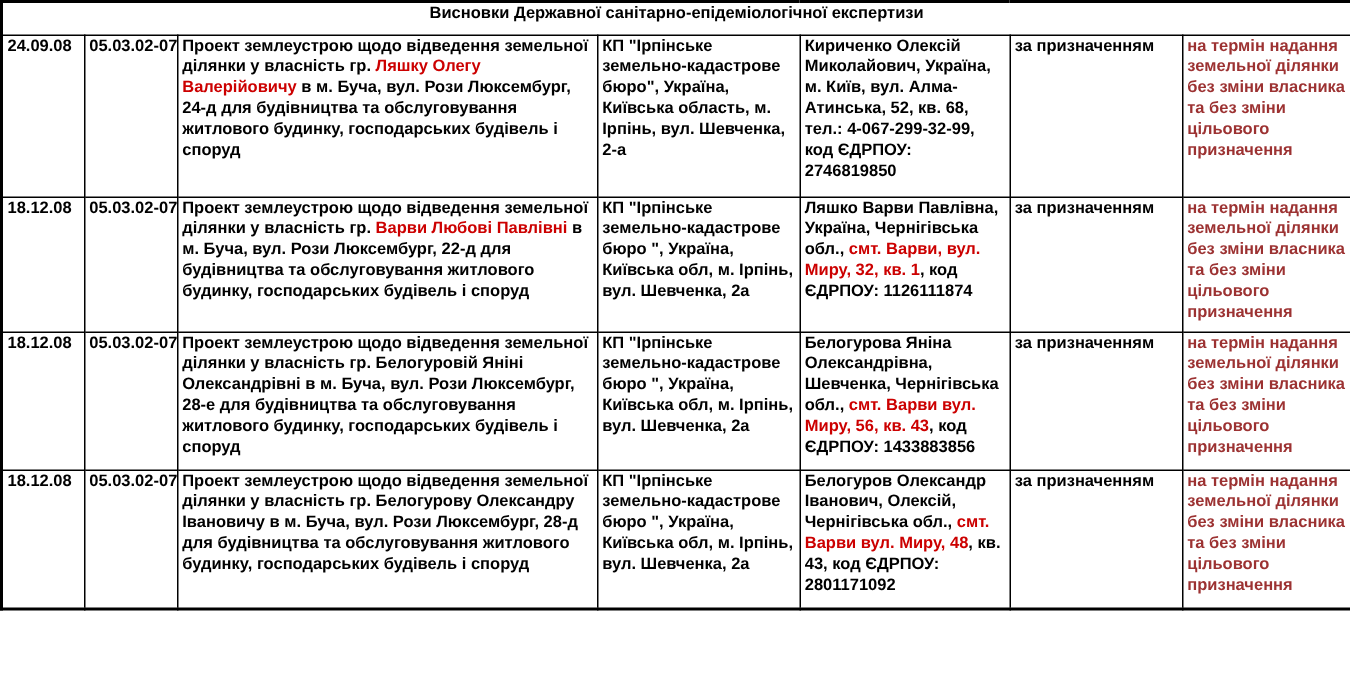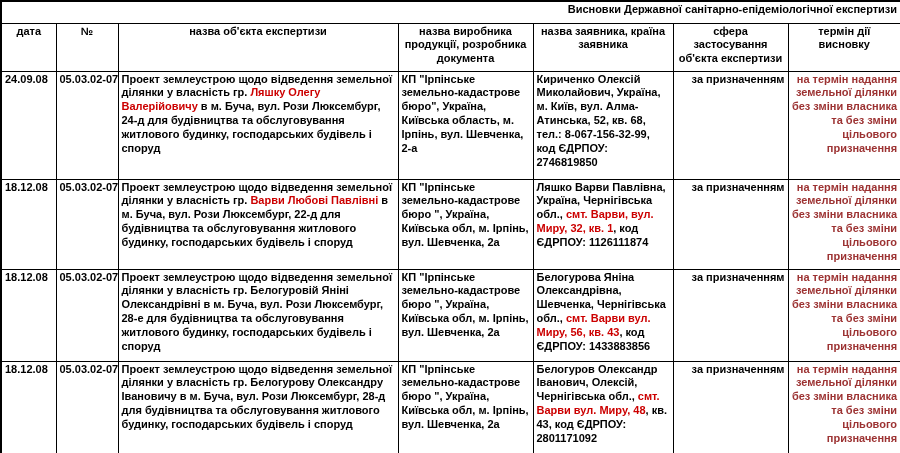--- a/index.html
+++ b/index.html
@@ -15,36 +15,36 @@
     border:1px solid #000;
     vertical-align:top;
     padding:1px 3px 2px 3px;
     font-size:11px;
     line-height:1.27;
     word-wrap:break-word;
     overflow:hidden;
   }
   th.title-cell{
     font-size:12.5px;
-    text-align:right;
+    text-align:center;
     vertical-align:middle;
     padding:3px 2px;
     margin-left:24px;
   }
   thead th.colhead{ text-align:center; }
   tr.h-title{height:22px;}
   tr.h-head{height:48px;}
   tr.r0{height:108px;}
   tr.r1{height:90px;}
   tr.r2{height:92px;}
   tr.r3{height:93px;}
   td.c-date{white-space:nowrap;}
   td.c-num{white-space:nowrap;font-size:9.5px;padding-left:2px;padding-right:1px;}
-  td.c-scope{text-align:right;}
-  td.c-term{text-align:right;color:#9c3232;}
+  td.c-scope{text-align:left;}
+  td.c-term{text-align:left;color:#9c3232;}
   .seg-black{color:#000000;}
   .seg-red{color:#cc0000;}
 </style>
 </head>
 <body>
 
 <div class="page">
   <table class="doc">
     <colgroup>
       <col style="width:55px">
@@ -52,37 +52,28 @@
       <col style="width:280px">
       <col style="width:135px">
       <col style="width:140px">
       <col style="width:115px">
       <col style="width:113px">
     </colgroup>
     <thead>
       <tr class="h-title">
         <th class="title-cell" colspan="7">Висновки Державної санітарно-епідеміологічної експертизи</th>
       </tr>
-      <tr class="h-head">
-        <th class="colhead">дата</th>
-        <th class="colhead">№</th>
-        <th class="colhead">назва об'єкта експертизи</th>
-        <th class="colhead">назва виробника продукції, розробника документа</th>
-        <th class="colhead">назва заявника, країна заявника</th>
-        <th class="colhead">сфера застосування об'єкта експертизи</th>
-        <th class="colhead">термін дії висновку</th>
-      </tr>
     </thead>
     <tbody>
       <tr class="r0">
         <td class="c-date">24.09.08</td>
         <td class="c-num">05.03.02-07/</td>
         <td class="c-obj"><span class="seg-black">Проект землеустрою щодо відведення земельної ділянки у власність гр. </span><span class="seg-red">Ляшку Олегу Валерійовичу</span><span class="seg-black"> в м. Буча, вул. Рози Люксембург, 24-д для будівництва та обслуговування житлового будинку, господарських будівель і споруд</span></td>
         <td class="c-prod">КП "Ірпінське земельно-кадастрове бюро", Україна, Київська область, м. Ірпінь, вул. Шевченка, 2-а</td>
-        <td class="c-appl"><span class="seg-black">Кириченко Олексій Миколайович, Україна, м. Київ, вул. Алма-Атинська, 52, кв. 68, тел.: 8-067-156-32-99, код ЄДРПОУ: 2746819850</span></td>
+        <td class="c-appl"><span class="seg-black">Кириченко Олексій Миколайович, Україна, м. Київ, вул. Алма-Атинська, 52, кв. 68, тел.: 4-067-299-32-99, код ЄДРПОУ: 2746819850</span></td>
         <td class="c-scope">за призначенням</td>
         <td class="c-term">на термін надання земельної ділянки без зміни власника та без зміни цільового призначення</td>
       </tr>
       <tr class="r1">
         <td class="c-date">18.12.08</td>
         <td class="c-num">05.03.02-07/</td>
         <td class="c-obj"><span class="seg-black">Проект землеустрою щодо відведення земельної ділянки у власність гр. </span><span class="seg-red">Варви Любові Павлівні</span><span class="seg-black"> в м. Буча, вул. Рози Люксембург, 22-д для будівництва та обслуговування житлового будинку, господарських будівель і споруд</span></td>
         <td class="c-prod">КП "Ірпінське земельно-кадастрове бюро ", Україна, Київська обл, м. Ірпінь, вул. Шевченка, 2а</td>
         <td class="c-appl"><span class="seg-black">Ляшко Варви Павлівна, Україна, Чернігівська обл., </span><span class="seg-red">смт. Варви, вул. Миру, 32, кв. 1</span><span class="seg-black">, код ЄДРПОУ: 1126111874</span></td>
         <td class="c-scope">за призначенням</td>

